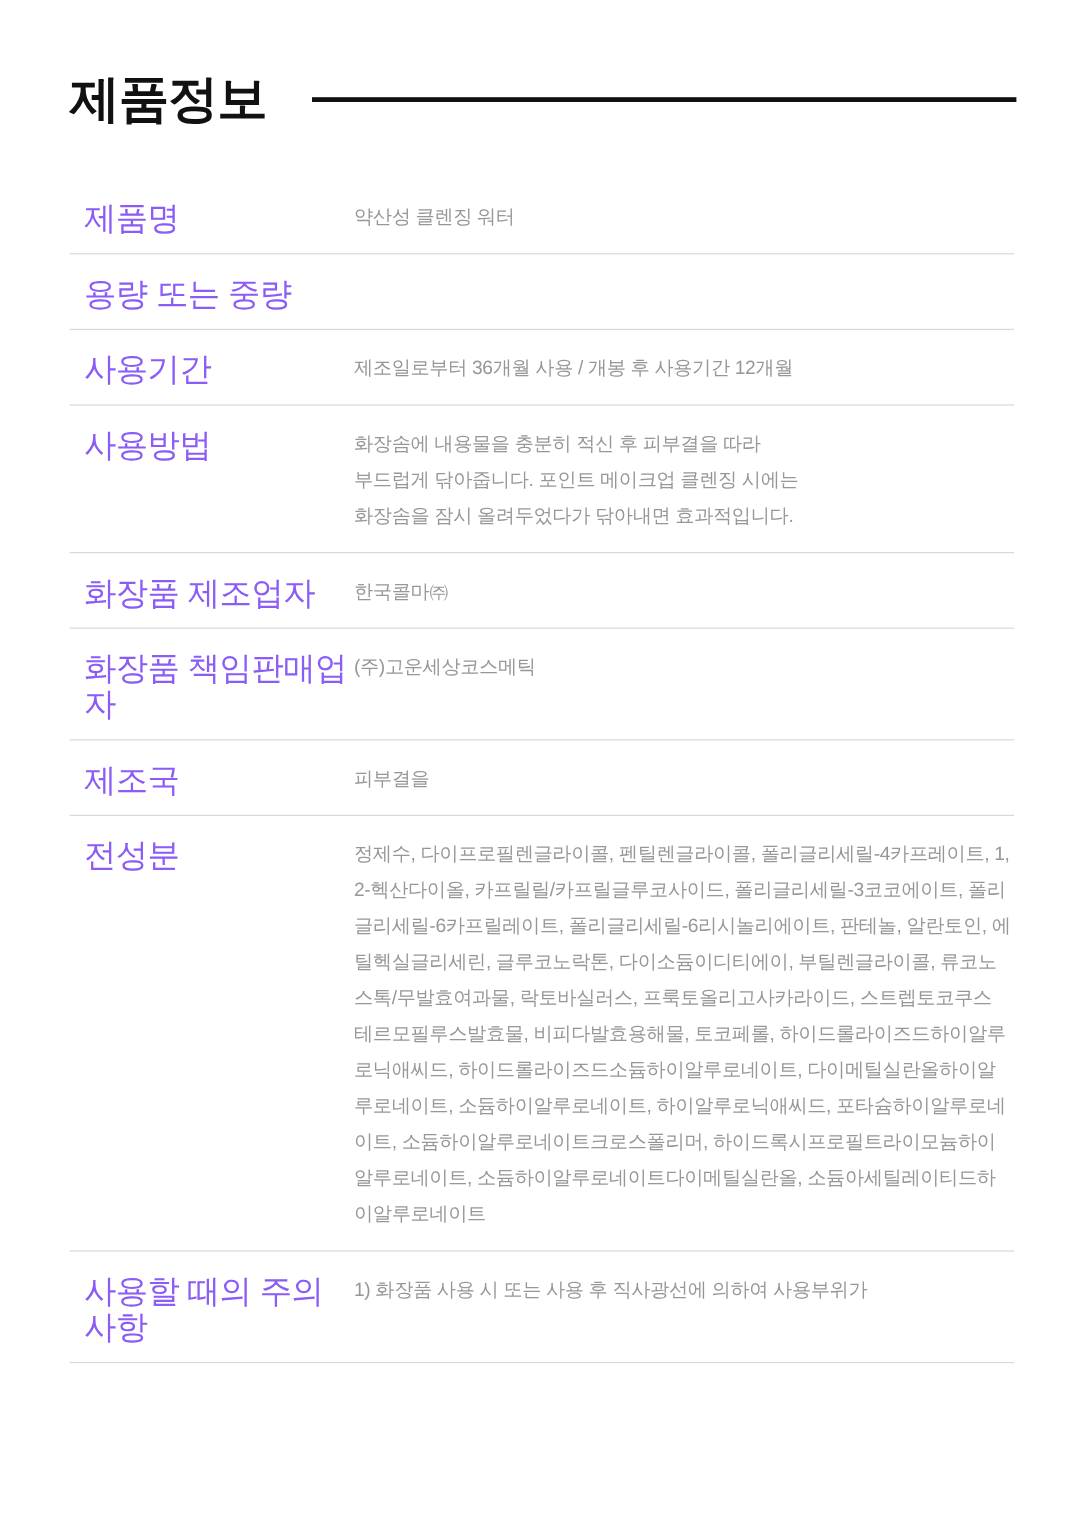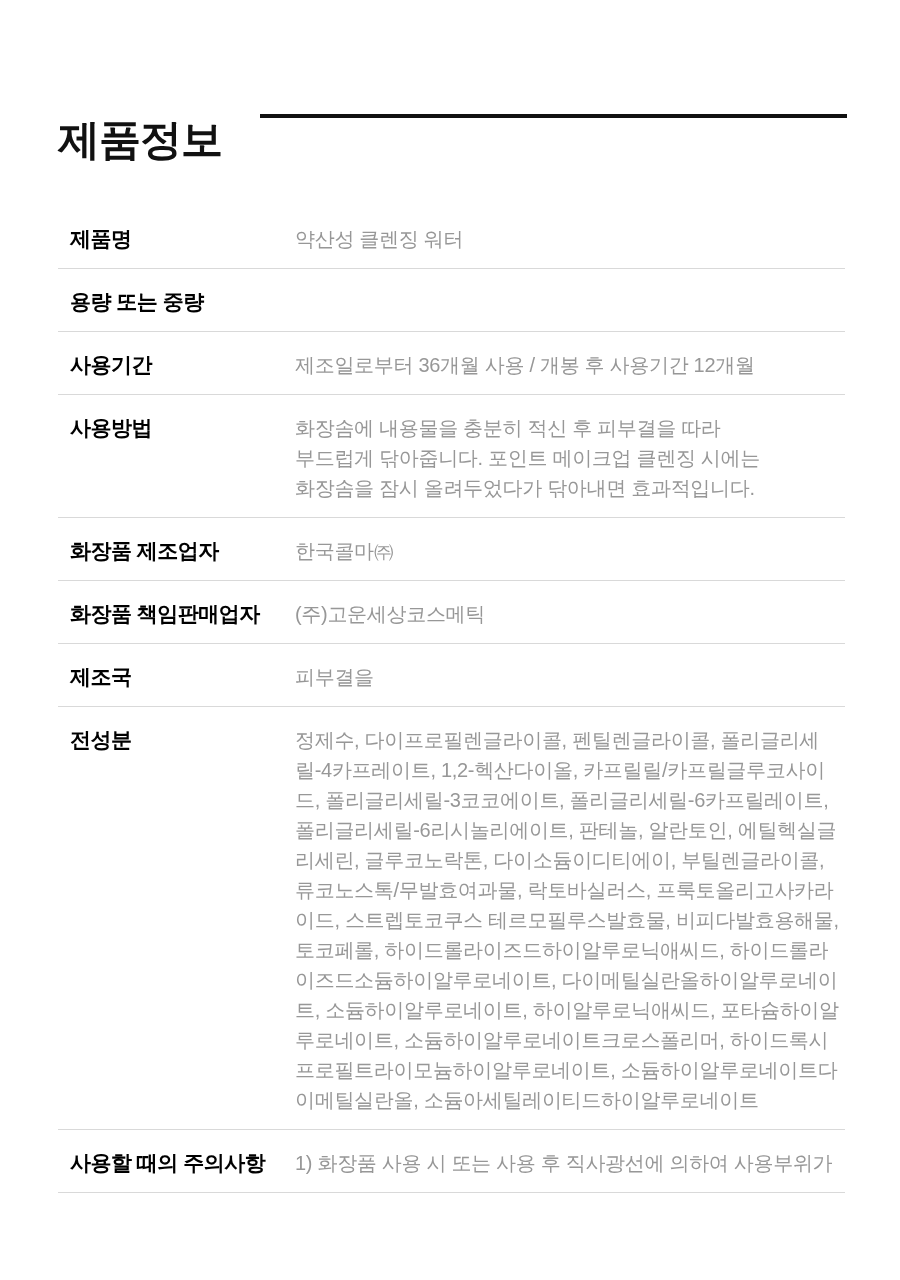--- a/index.html
+++ b/index.html
@@ -9,22 +9,22 @@
   }
   body {
     width: 900px;
     height: 1280px;
     overflow: hidden;
     font-family: "Liberation Sans", "DejaVu Sans", sans-serif;
     -webkit-font-smoothing: antialiased;
   }
   .page-header {
     display: flex;
-    align-items: flex-start;
-    margin: 114px 53px 0 58px;
+    align-items: center;
+    margin: 57px 53px 0 58px;
   }
   .page-title {
     font-size: 42px;
     line-height: 52px;
     font-weight: 700;
     color: #111111;
     letter-spacing: -1px;
     margin: 0;
     white-space: nowrap;
   }
@@ -41,29 +41,29 @@
     display: flex;
     align-items: flex-start;
     padding: 18px 0 14px 0;
     border-bottom: 1px solid #d9d9d9;
   }
   .info-label {
     box-sizing: border-box;
     width: 237px;
     flex: 0 0 237px;
     padding-left: 12px;
-    font-size: 21px;
+    font-size: 27px;
     line-height: 30px;
-    font-weight: 700;
-    color: #000000;
+    font-weight: 400;
+    color: #8b5cf6;
     letter-spacing: -0.5px;
   }
   .info-value {
     flex: 1;
-    font-size: 20px;
+    font-size: 16px;
     line-height: 30px;
     color: #979797;
     letter-spacing: -0.3px;
     white-space: pre-line;
     word-break: break-all;
   }
 </style>
 </head>
 <body>
 

